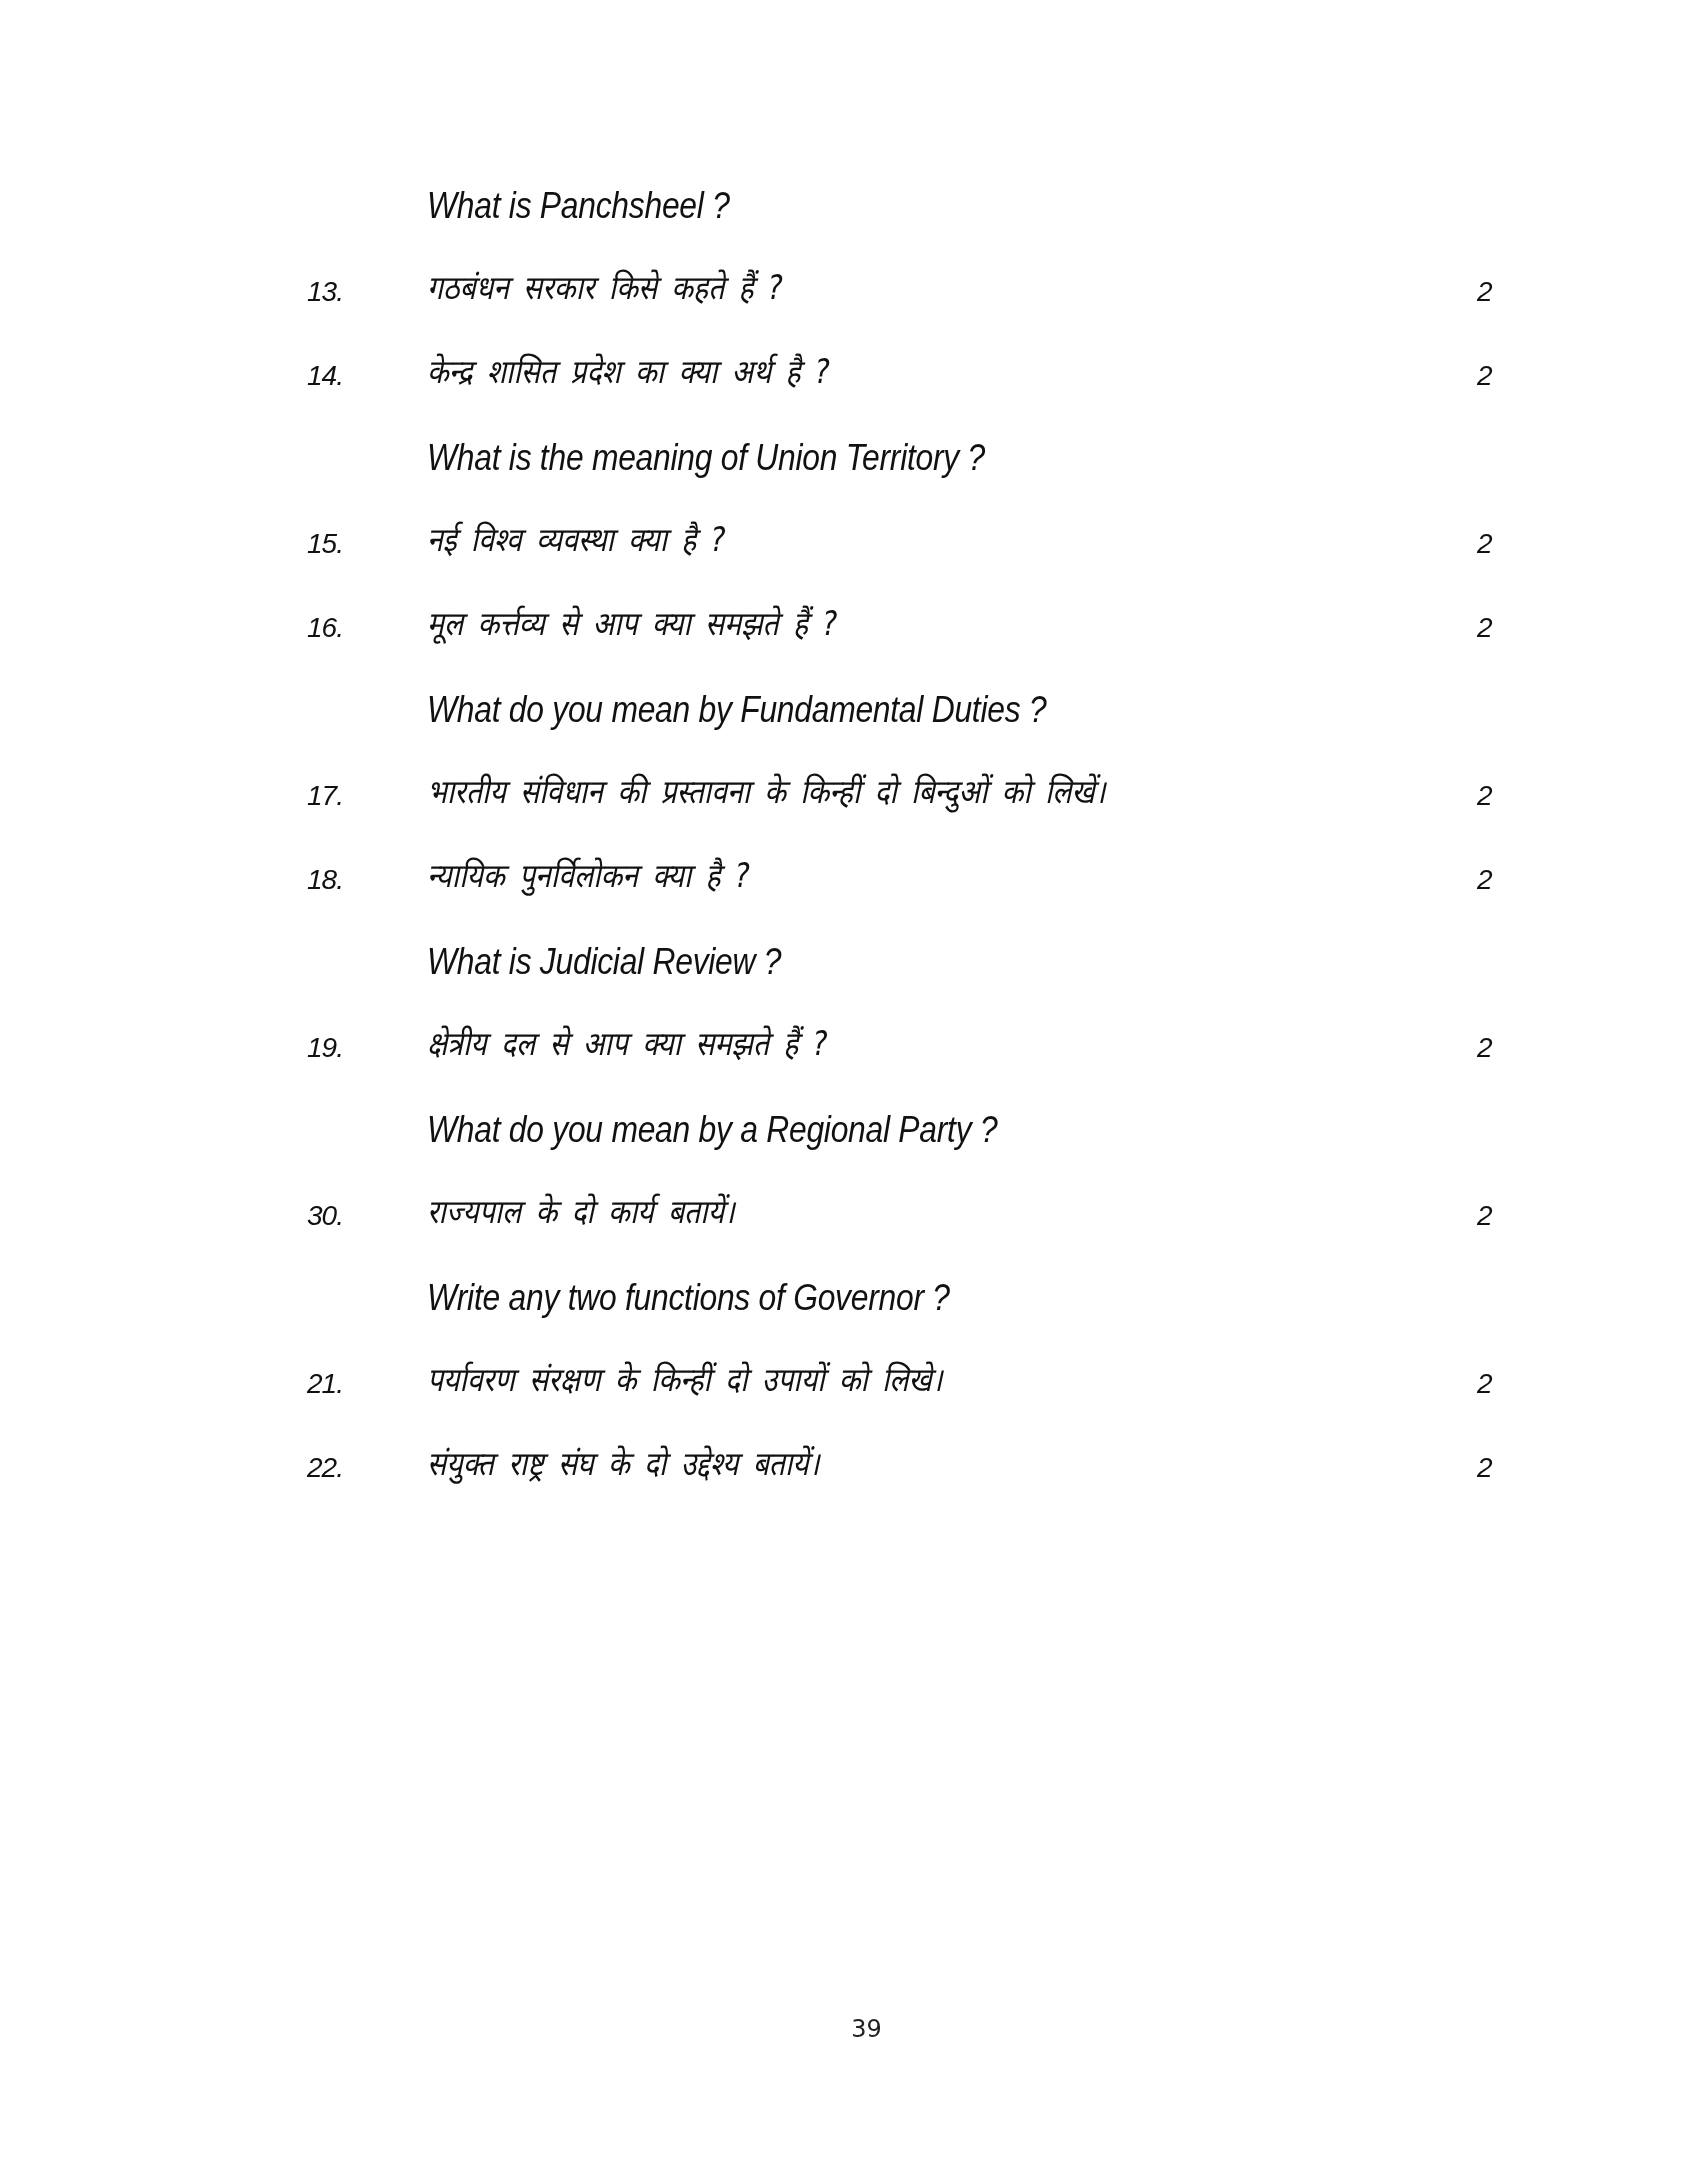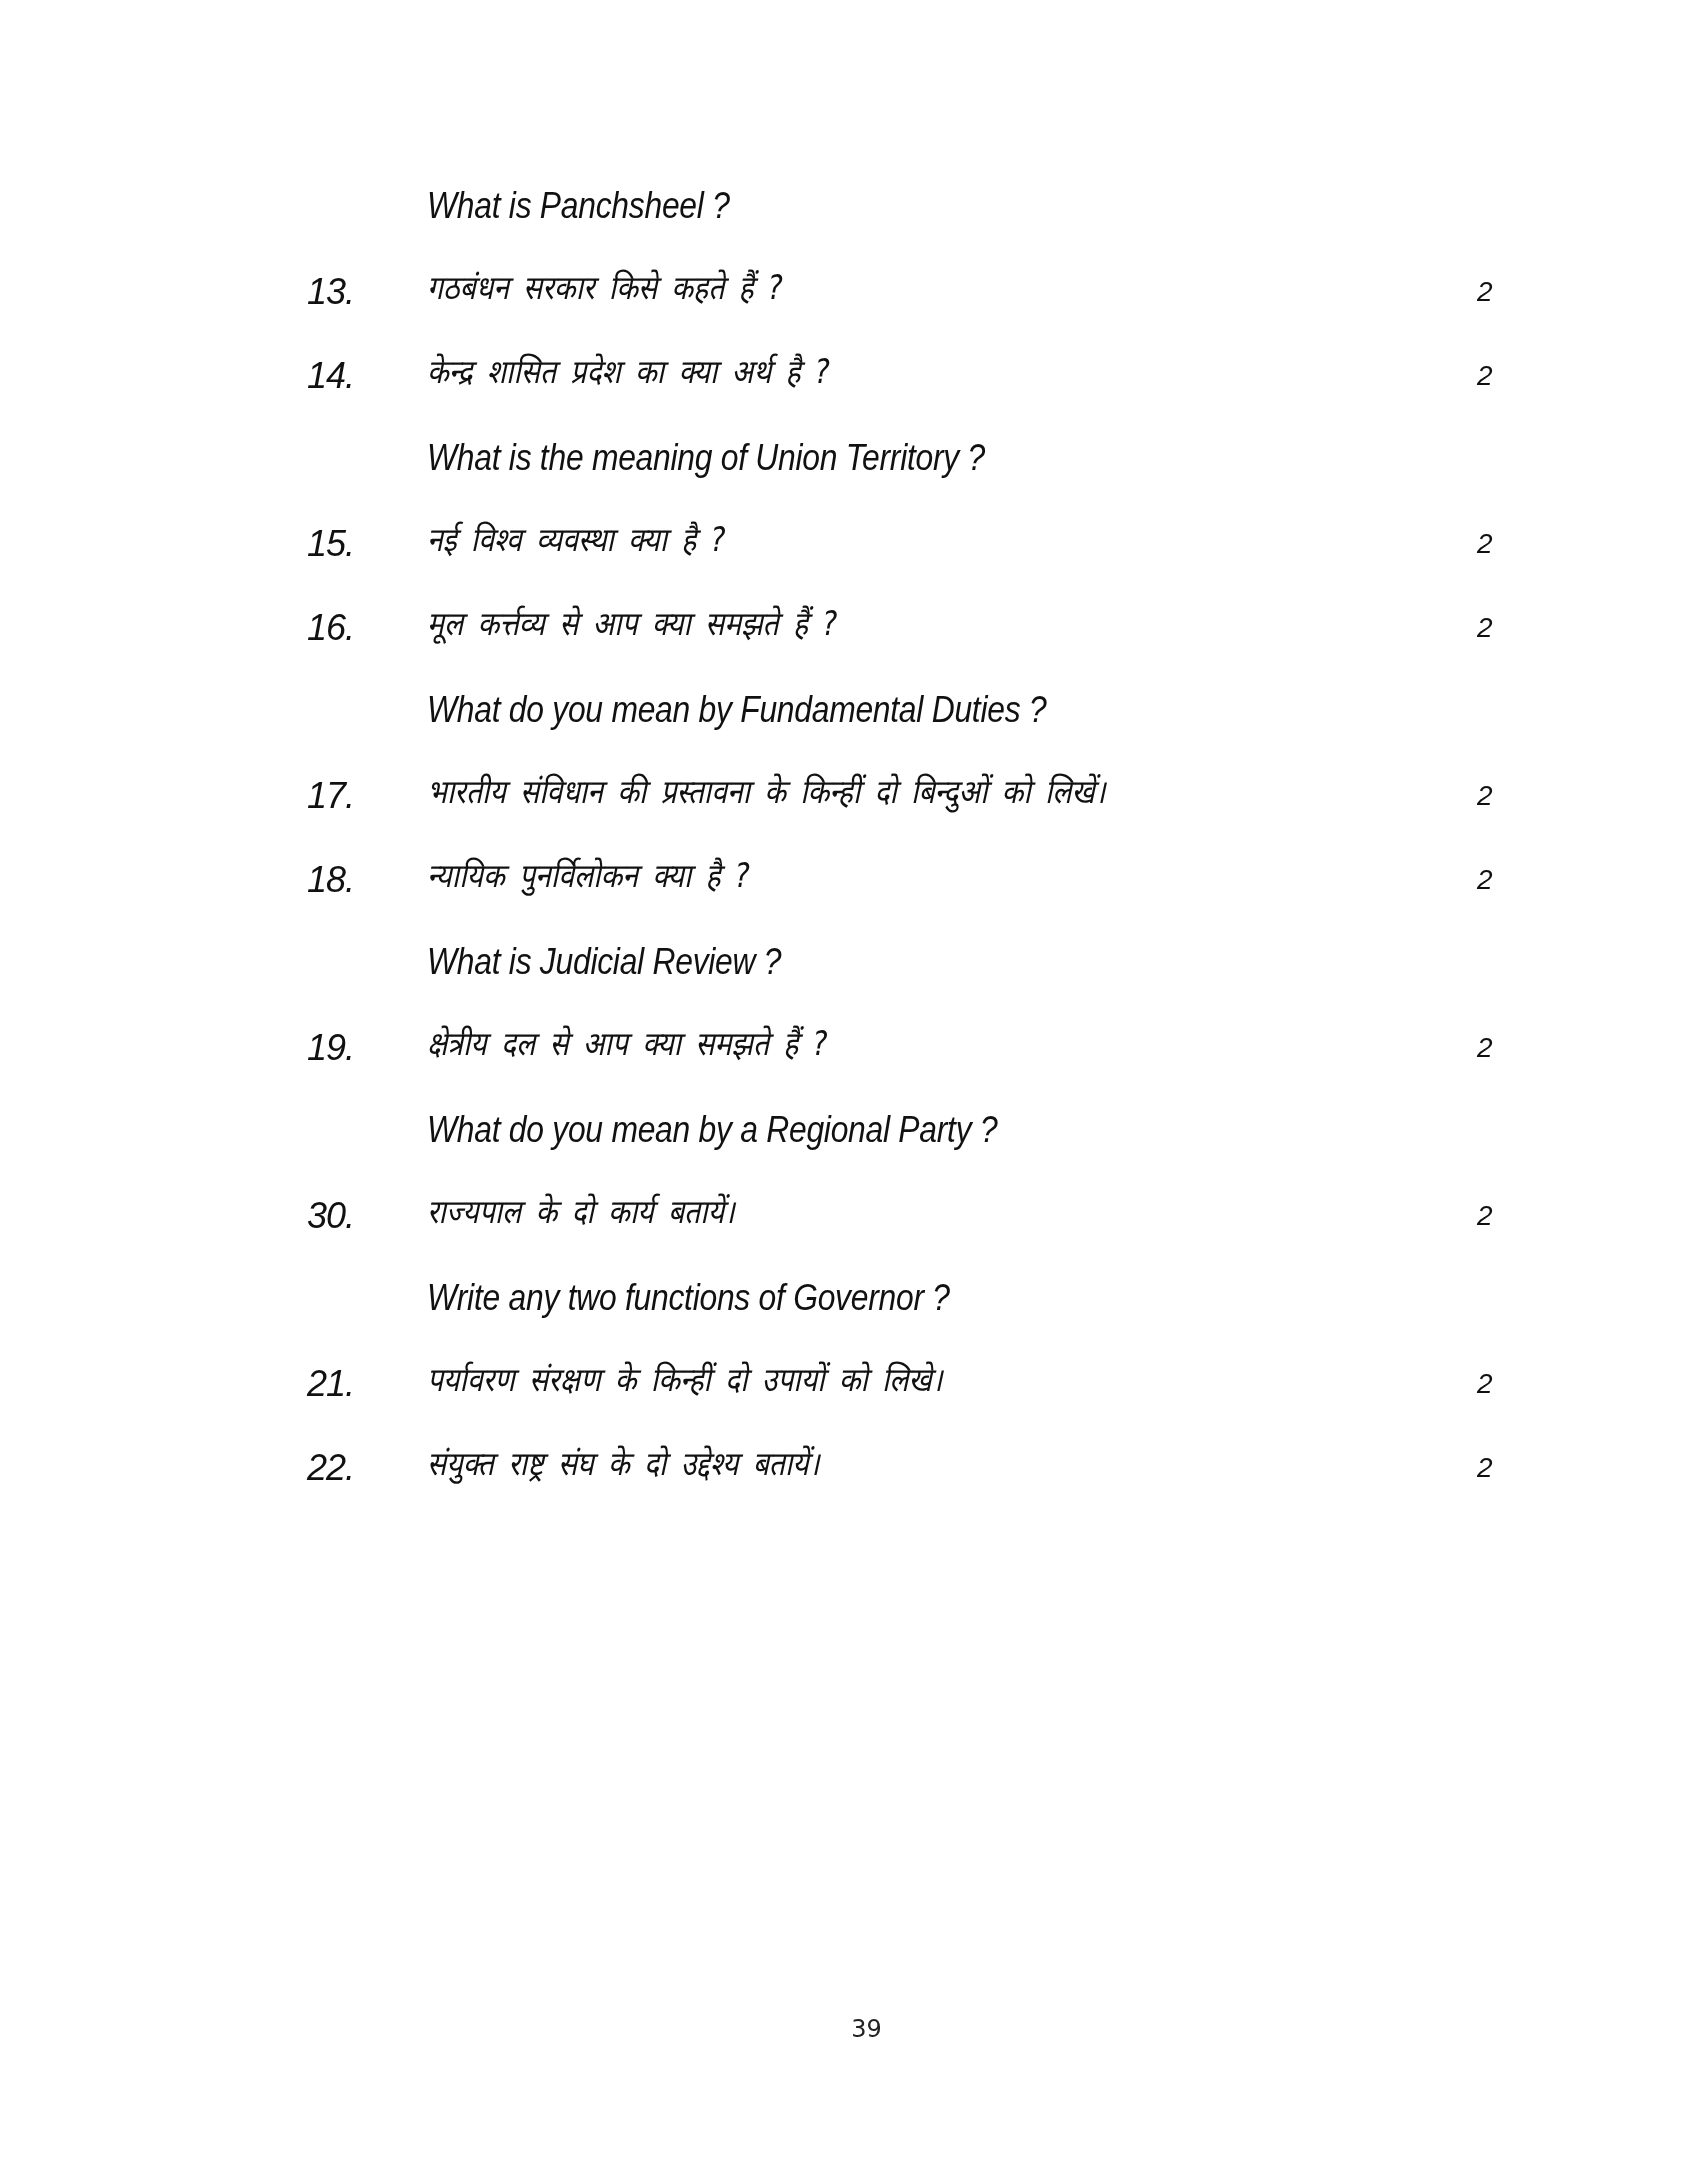--- a/index.html
+++ b/index.html
@@ -31,21 +31,21 @@
     }
     .row {
       position: relative;
       height: 84px;
       width: 1683px;
     }
     .qnum {
       position: absolute;
       left: 299px;
       top: 28px;
-      font-size: 36px;
+      font-size: 28px;
       line-height: 32px;
       letter-spacing: -1px;
       white-space: nowrap;
     }
     .hindi {
       position: absolute;
       left: 419px;
       top: 18px;
       font-family: "DejaVu Sans", "Liberation Sans", sans-serif;
       font-size: 33px;

